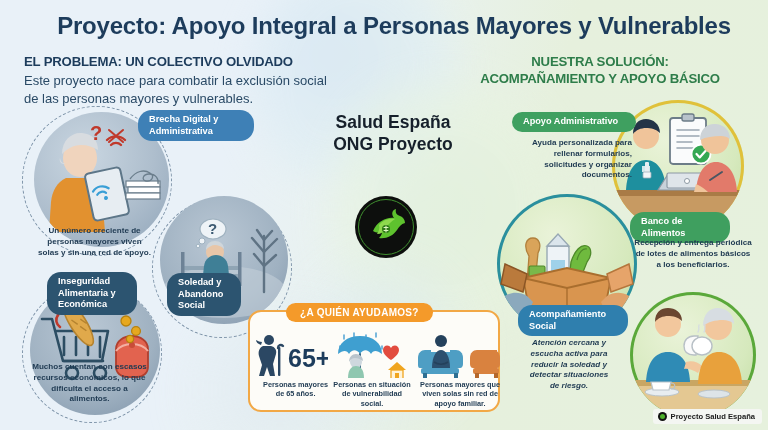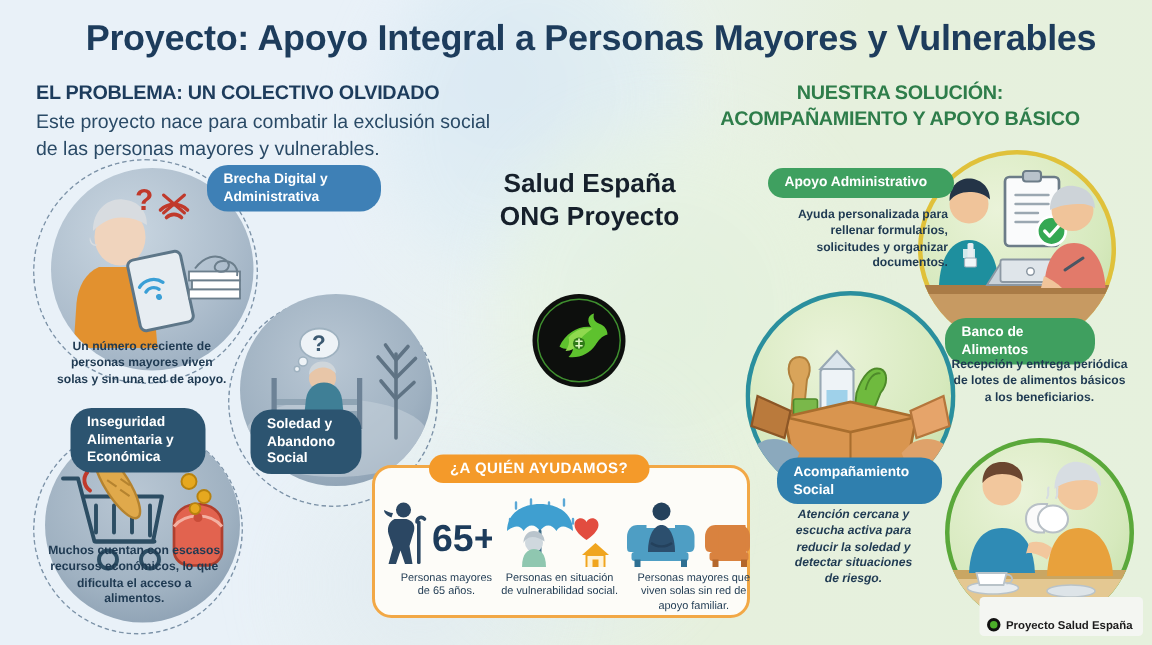--- a/index.html
+++ b/index.html
@@ -138,30 +138,30 @@
     position: absolute; left: 0; top: 20px; right: 0; bottom: 0;
     display: flex;
   }
   .who-col {
     flex: 1; display: flex; flex-direction: column;
     align-items: flex-end; justify-content: flex-start;
     padding: 0 2px;
   }
   .who-col .art { height: 46px; display: flex; align-items: center; justify-content: center; }
   .who-col .cap {
-    font-size: 7.3px; font-weight: normal; color: #1f3a52;
+    font-size: 7.3px; font-weight: bold; color: #1f3a52;
     text-align: center; line-height: 1.28; margin-top: 2px;
   }
 
   
   #footer-badge {
     position: absolute; right: 6px; bottom: 6px;
     display: flex; align-items: center; gap: 4px;
     background: #f4f6f2;
-    padding: 14px 7px 3px 5px; border-radius: 3px;
+    padding: 3px 7px 3px 5px; border-radius: 3px;
   }
   #footer-badge .dot {
     width: 9px; height: 9px; border-radius: 50%;
     background: #111; display: flex; align-items: center; justify-content: center;
   }
   #footer-badge .dot i { width: 5px; height: 5px; border-radius: 50%; background: #4caf2a; display:block; }
   #footer-badge .txt { font-size: 7.6px; font-weight: bold; color: #1b1b1b; }
 
   
   .art-svg { display: block; }

